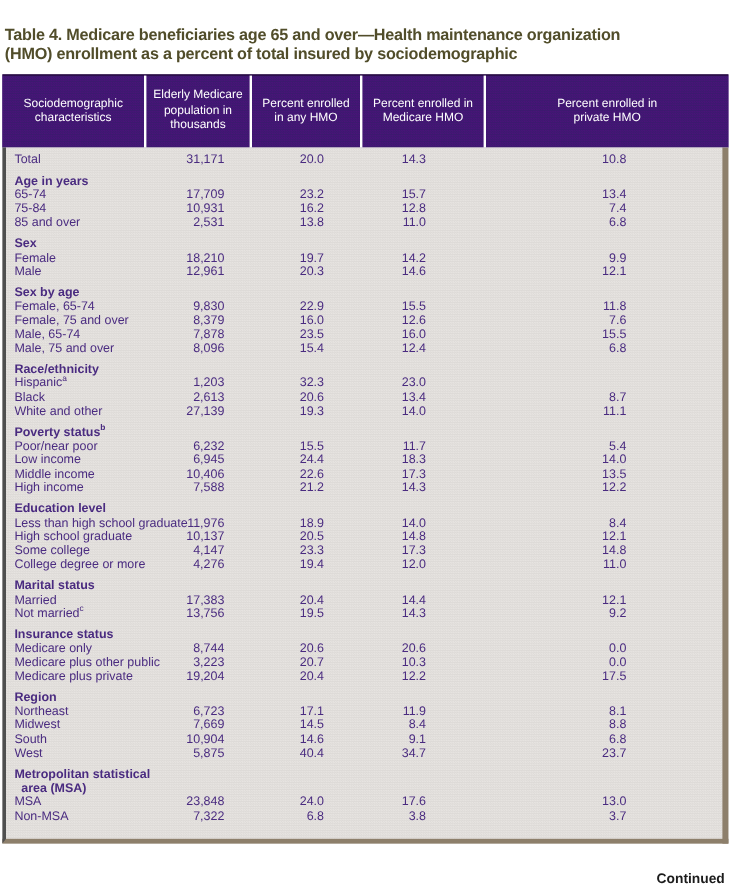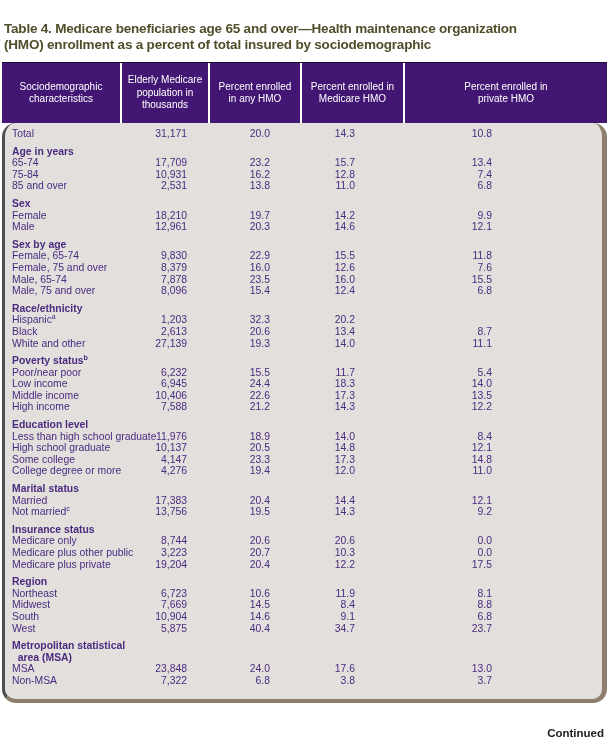--- a/index.html
+++ b/index.html
@@ -19,25 +19,25 @@
          background-image:conic-gradient(#4a1379 25%,#3b1a6e 0 50%,#4a1379 0 75%,#3b1a6e 0);
          background-size:2px 2px;border-top:1px solid #1d0930;}
   .th{display:flex;align-items:center;justify-content:center;text-align:center;color:#ffffff;
       font-size:10px;line-height:12.5px;white-space:pre-line;}
   .th + .th{border-left:2px solid #ffffff;}
 
   .tbody{background:#e2dfdc;
          background-image:conic-gradient(#e7e4e1 25%,#dddad7 0 50%,#e7e4e1 0 75%,#dddad7 0);
          background-size:2px 2px;
          border-left:3px solid #4f4f4f;border-right:5px solid #8d7f6b;border-bottom:4px solid #8d7f6b;
-         padding:5px 0 12px;color:#4a2b80;font-size:10.4px;border-radius:14px;}
+         padding:5px 0 12px;color:#4a2b80;font-size:10.4px;}
   .row{display:grid;grid-template-columns:115px 88px 92px 103px 1fr;height:11.6px;line-height:11.6px;}
   .row .lbl{padding-left:7px;white-space:nowrap;overflow:visible;}
   .row .num{text-align:right;}
-  .c2{padding-right:21px;} .c3{padding-right:30px;} .c4{padding-right:48px;} .c5{padding-right:110px;}
+  .c2{padding-right:21px;} .c3{padding-right:30px;} .c4{padding-right:48px;} .c5{padding-right:80px;}
   .group-header{margin-top:6px;padding-left:7px;font-weight:bold;line-height:11.6px;white-space:pre;}
   sup.marker{font-size:7px;vertical-align:super;line-height:0;}
 
   
   .continued{position:absolute;top:727px;right:5px;color:#1c1c1c;font-weight:bold;
              font-size:11.5px;}
 </style>
 </head>
 <body>
 
@@ -134,21 +134,21 @@
           <div class="num c2">8,096</div>
           <div class="num c3">15.4</div>
           <div class="num c4">12.4</div>
           <div class="num c5">6.8</div>
         </div>
         <div class="group-header">Race/ethnicity</div>
         <div class="row">
           <div class="lbl">Hispanic<sup class="marker">a</sup></div>
           <div class="num c2">1,203</div>
           <div class="num c3">32.3</div>
-          <div class="num c4">20.2</div>
+          <div class="num c4">23.0</div>
         </div>
         <div class="row">
           <div class="lbl">Black</div>
           <div class="num c2">2,613</div>
           <div class="num c3">20.6</div>
           <div class="num c4">13.4</div>
           <div class="num c5">8.7</div>
         </div>
         <div class="row">
           <div class="lbl">White and other</div>
@@ -249,21 +249,21 @@
           <div class="lbl">Medicare plus private</div>
           <div class="num c2">19,204</div>
           <div class="num c3">20.4</div>
           <div class="num c4">12.2</div>
           <div class="num c5">17.5</div>
         </div>
         <div class="group-header">Region</div>
         <div class="row">
           <div class="lbl">Northeast</div>
           <div class="num c2">6,723</div>
-          <div class="num c3">10.6</div>
+          <div class="num c3">17.1</div>
           <div class="num c4">11.9</div>
           <div class="num c5">8.1</div>
         </div>
         <div class="row">
           <div class="lbl">Midwest</div>
           <div class="num c2">7,669</div>
           <div class="num c3">14.5</div>
           <div class="num c4">8.4</div>
           <div class="num c5">8.8</div>
         </div>

